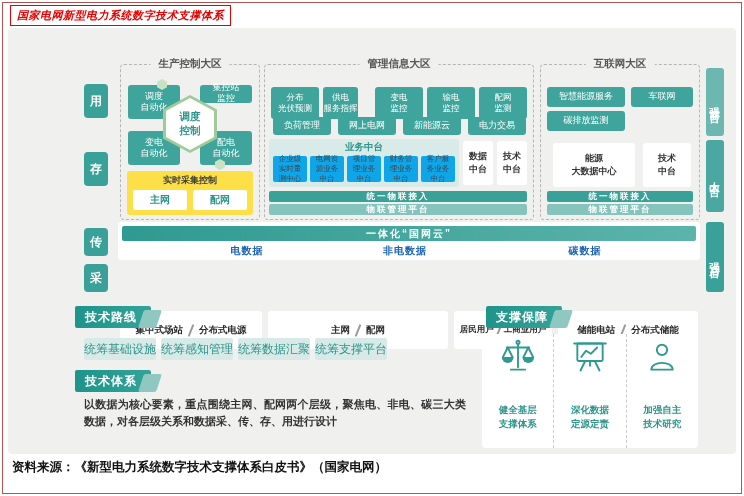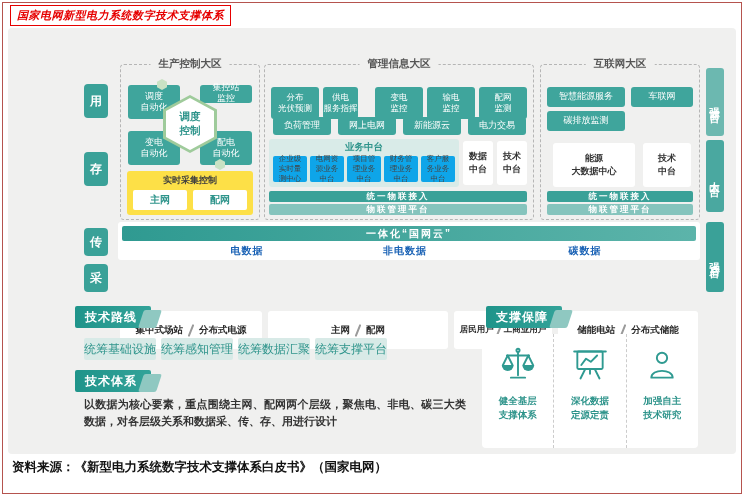--- a/index.html
+++ b/index.html
@@ -56,21 +56,21 @@
     justify-content:center;color:#1a62b5;font-weight:bold;font-size:10px;letter-spacing:1px;}
   .cbox{position:absolute;top:266px;height:38px;background:#fff;border-radius:3px;display:flex;
     align-items:center;justify-content:center;font-weight:bold;color:#2b2b2b;font-size:9.5px;margin-top:45px;}
   .slash{width:2px;height:13px;background:#9a9a9a;transform:rotate(22deg);border-radius:1px;margin:0 7px;}
   .route-box{position:absolute;top:338px;width:72px;height:22px;background:#d8eae7;color:#2e948b;
     font-size:12px;display:flex;align-items:center;justify-content:center;border-radius:2px;}
   .paragraph{position:absolute;left:84px;top:396px;width:382px;font-size:11px;font-weight:600;
     color:#333;line-height:1.55;text-align:justify;}
   .support-panel{position:absolute;left:482px;top:334px;width:216px;height:114px;background:#fff;
     border-radius:4px;display:flex;}
-  .support-col{flex:1;display:flex;flex-direction:column;align-items:center;padding-top:12px;}
+  .support-col{flex:1;display:flex;flex-direction:column;align-items:center;padding-top:4px;gap:17px;}
   .support-col + .support-col{border-left:1px dashed #ccc;}
   .support-label{margin-top:6px;font-size:9.5px;font-weight:bold;color:#2e948b;text-align:center;
     white-space:pre-line;line-height:1.45;}
   .source-line{position:absolute;left:12px;top:459px;font-size:12.5px;font-weight:bold;color:#111;}
 </style>
 </head>
 <body>
 
 <div id="app">
   <div class="frame"></div>

